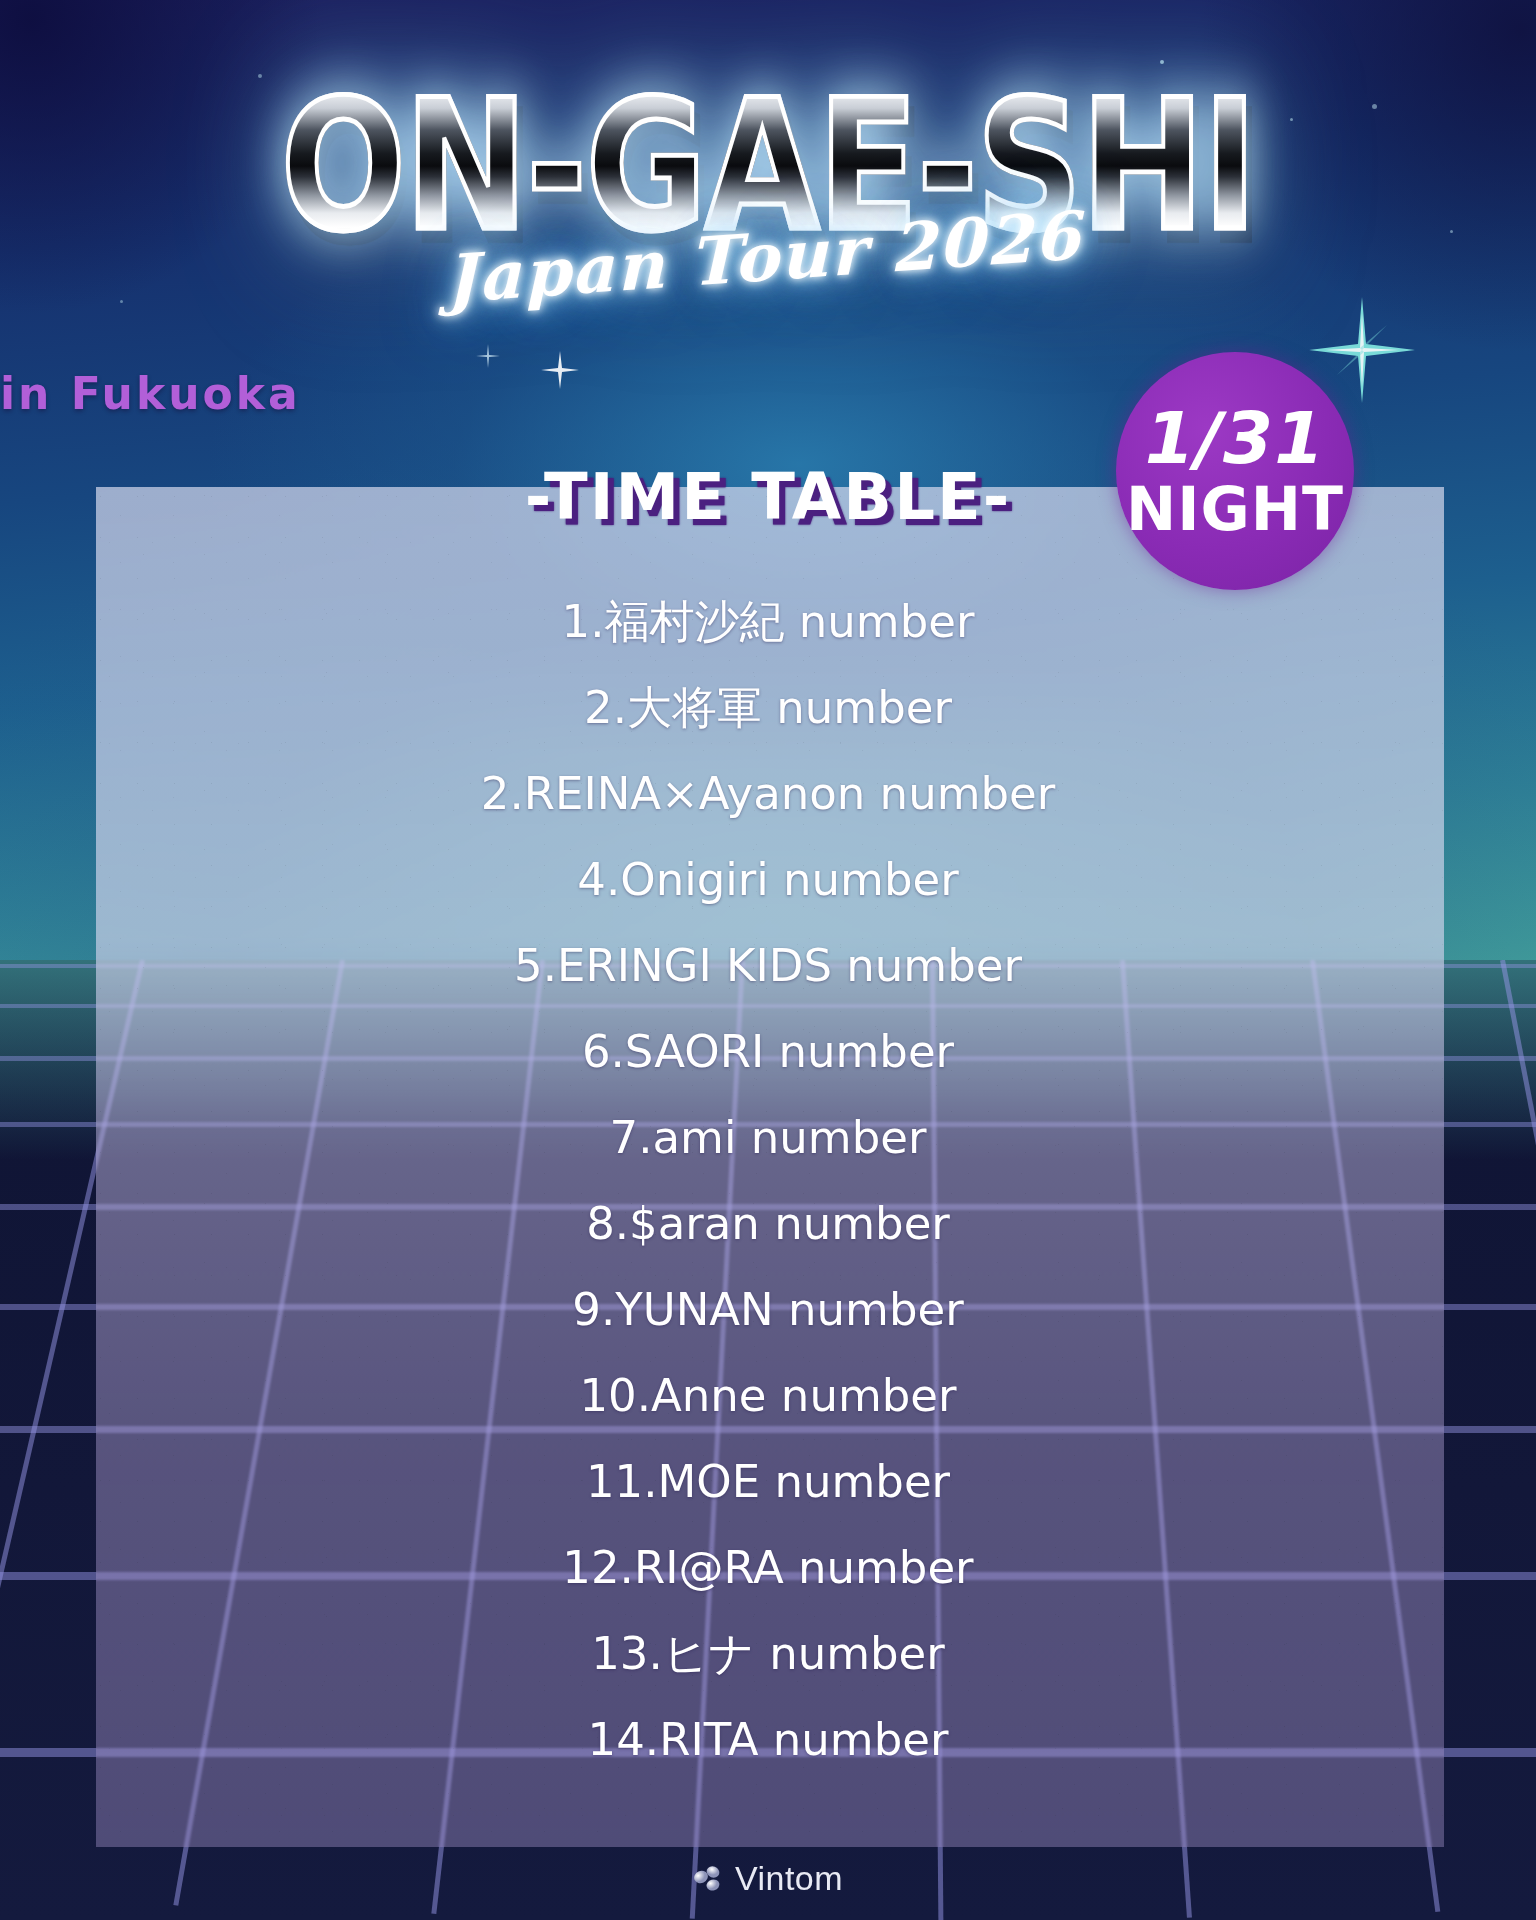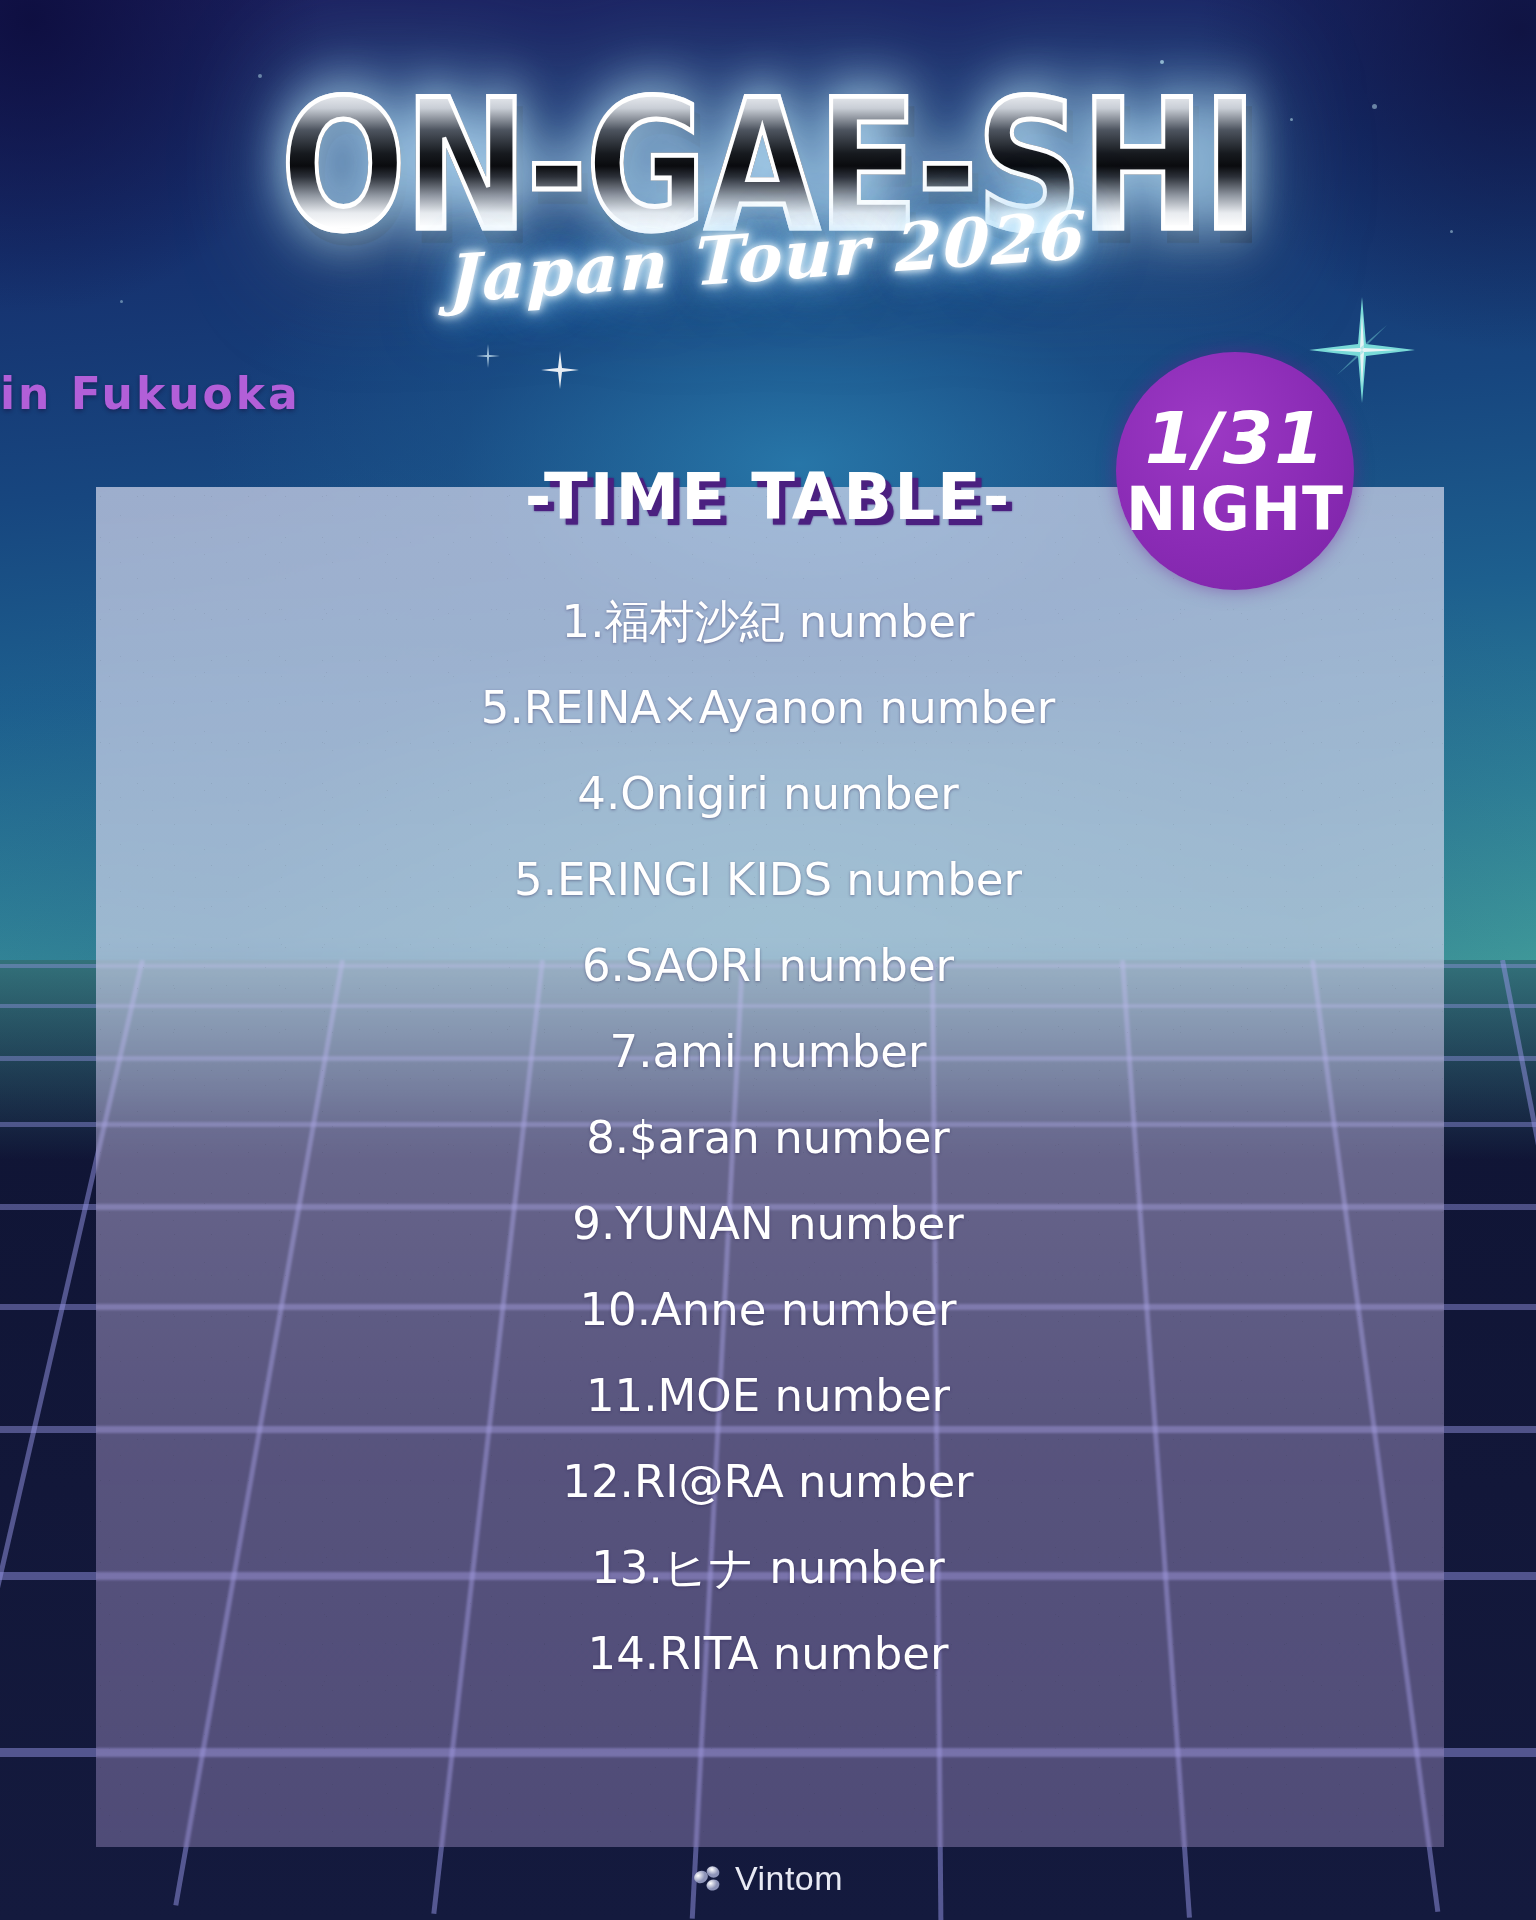--- a/index.html
+++ b/index.html
@@ -248,21 +248,22 @@
     <span>-TIME TABLE-</span>
   </div>
 
   <div class="badge">
     <div class="d1">1/31</div>
     <div class="d2">NIGHT</div>
   </div>
 
   <div class="tt-list">
     <div class="tt-item">1.福村沙紀 number</div>
-    <div class="tt-item">5.REINA×Ayanon number</div>
+    <div class="tt-item">2.大将軍 number</div>
+    <div class="tt-item">2.REINA×Ayanon number</div>
     <div class="tt-item">4.Onigiri number</div>
     <div class="tt-item">5.ERINGI KIDS number</div>
     <div class="tt-item">6.SAORI number</div>
     <div class="tt-item">7.ami number</div>
     <div class="tt-item">8.$aran number</div>
     <div class="tt-item">9.YUNAN number</div>
     <div class="tt-item">10.Anne number</div>
     <div class="tt-item">11.MOE number</div>
     <div class="tt-item">12.RI@RA number</div>
     <div class="tt-item">13.ヒナ number</div>

